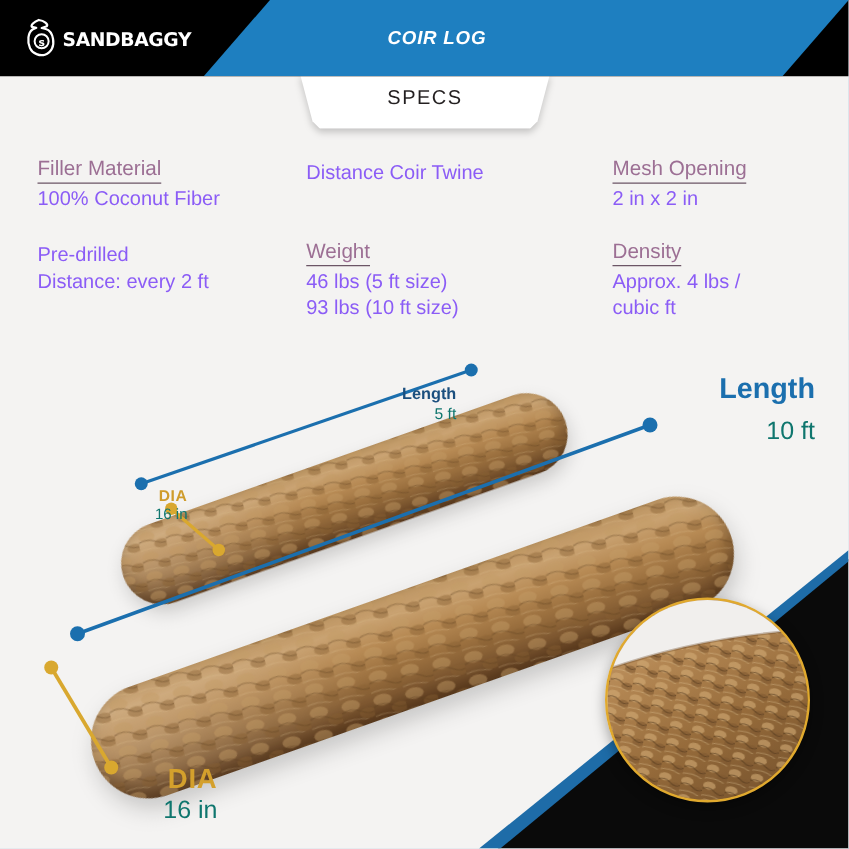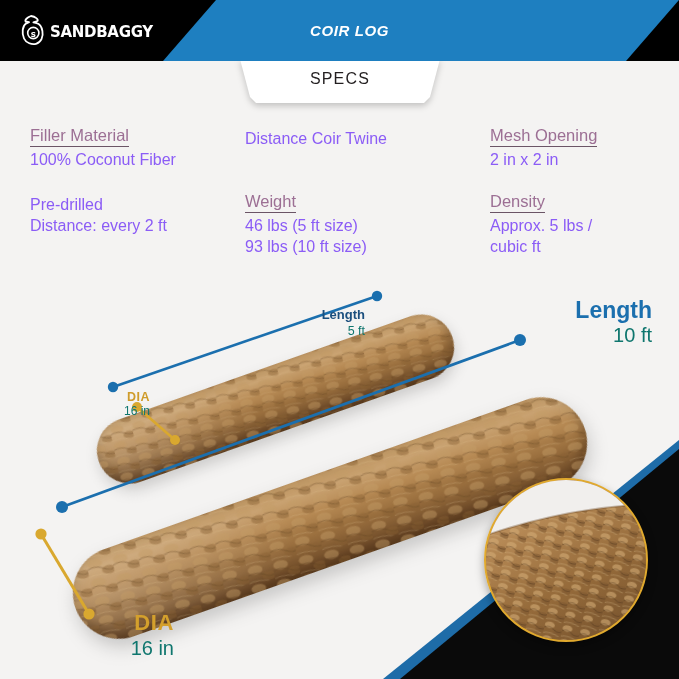--- a/index.html
+++ b/index.html
@@ -100,21 +100,21 @@
   .lbl{position:absolute;text-align:right;line-height:1.12;}
   .lbl .t1{font-weight:bold;display:block;}
   .lbl .t2{display:block;color:#0f766e;}
 
   .lbl-len5{left:255px;top:36px;width:110px;}
   .lbl-len5 .t1{color:#1b4f7e;font-size:13px;}
   .lbl-len5 .t2{font-size:12.5px;margin-top:1px;}
 
   .lbl-len10{left:527px;top:26px;width:125px;}
   .lbl-len10 .t1{color:#1b6fae;font-size:23px;}
-  .lbl-len10 .t2{font-size:20px;margin-top:0;}
+  .lbl-len10 .t2{font-size:20px;margin-top:10px;}
 
   .lbl-dia16s{left:82px;top:118px;width:68px;}
   .lbl-dia16s .t1{color:#cf9c2b;font-size:12.5px;letter-spacing:.5px;}
   .lbl-dia16s .t2{font-size:12px;margin-top:1px;}
 
   .lbl-dia16b{left:70px;top:339px;width:104px;}
   .lbl-dia16b .t1{color:#d4a02c;font-size:22px;letter-spacing:.6px;}
   .lbl-dia16b .t2{font-size:20px;margin-top:1px;}
 
   
@@ -172,21 +172,21 @@
         <div class="spec-value">Pre-drilled
 Distance: every 2 ft</div>
       </div>
       <div class="spec-cell c2">
         <div class="spec-label">Weight</div>
         <div class="spec-value">46 lbs (5 ft size)
 93 lbs (10 ft size)</div>
       </div>
       <div class="spec-cell c3">
         <div class="spec-label">Density</div>
-        <div class="spec-value">Approx. 5 lbs /
+        <div class="spec-value">Approx. 4 lbs /
 cubic ft</div>
       </div>
     </div>
 
   </div>
 
   <div class="photo">
 
     <div class="corner-black"></div>
     <div class="corner-blue"></div>

